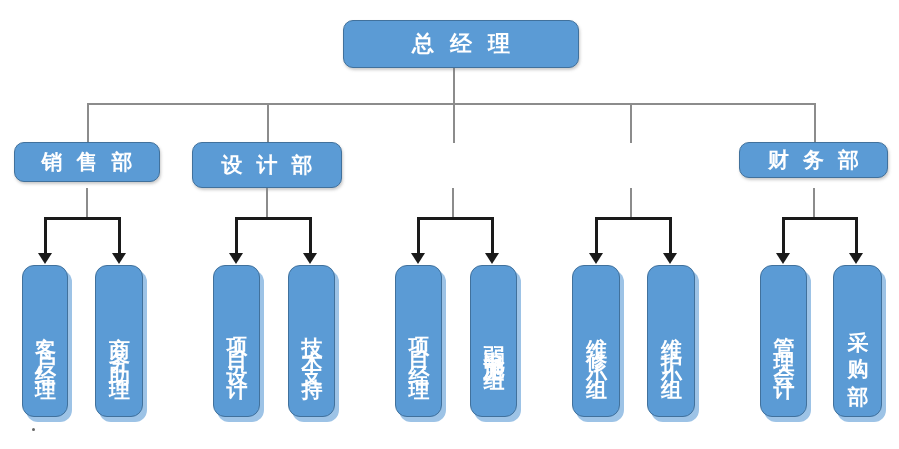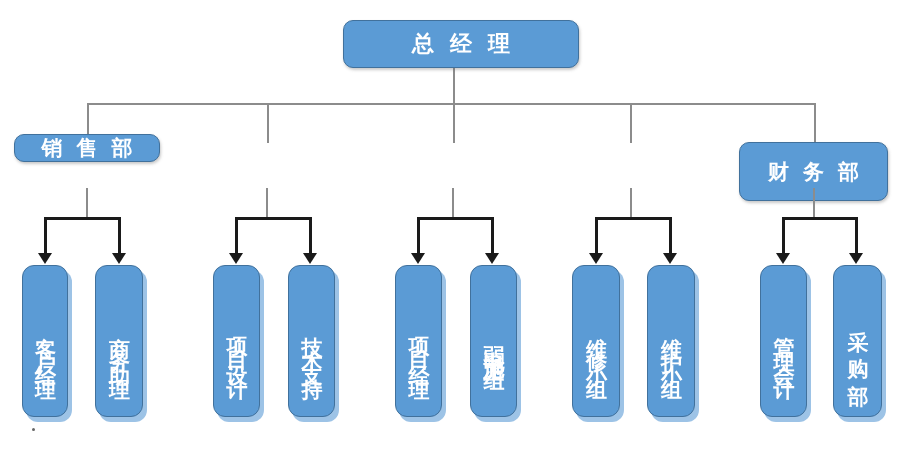--- a/index.html
+++ b/index.html
@@ -89,24 +89,27 @@
   <div class="line-gray" style="left:87px; top:104px; width:2px; height:39px;"></div>
   <div class="line-gray" style="left:267px; top:104px; width:2px; height:39px;"></div>
   <div class="line-gray" style="left:453px; top:104px; width:2px; height:39px;"></div>
   <div class="line-gray" style="left:630px; top:104px; width:2px; height:39px;"></div>
   <div class="line-gray" style="left:814px; top:104px; width:2px; height:39px;"></div>
 
   <div class="node wide" style="left:343px; top:20px; width:236px; height:48px;">
     <span class="hlabel root-label">总经理</span>
   </div>
 
-  <div class="node wide" style="left:14px; top:134px; width:146px; height:28px;">
+  <div class="node wide" style="left:14px; top:142px; width:146px; height:40px;">
     <span class="hlabel dept-label-3">销售部</span>
   </div>
-  <div class="node wide" style="left:739px; top:142px; width:149px; height:59px;">
+  <div class="node wide" style="left:192px; top:142px; width:150px; height:46px;">
+    <span class="hlabel dept-label-3">设计部</span>
+  </div>
+  <div class="node wide" style="left:739px; top:142px; width:149px; height:36px;">
     <span class="hlabel dept-label-3">财务部</span>
   </div>
 
   <div class="line-gray" style="left:86px; top:188px; width:2px; height:30px;"></div>
   <div class="line-black" style="left:44px; top:217px; width:76px; height:3px;"></div>
   <div class="line-black" style="left:44px; top:217px; width:3px; height:38px;"></div>
   <div class="line-black" style="left:118px; top:217px; width:3px; height:38px;"></div>
   <div class="arrowhead" style="left:38px; top:253px;"></div>
   <div class="arrowhead" style="left:112px; top:253px;"></div>
 

